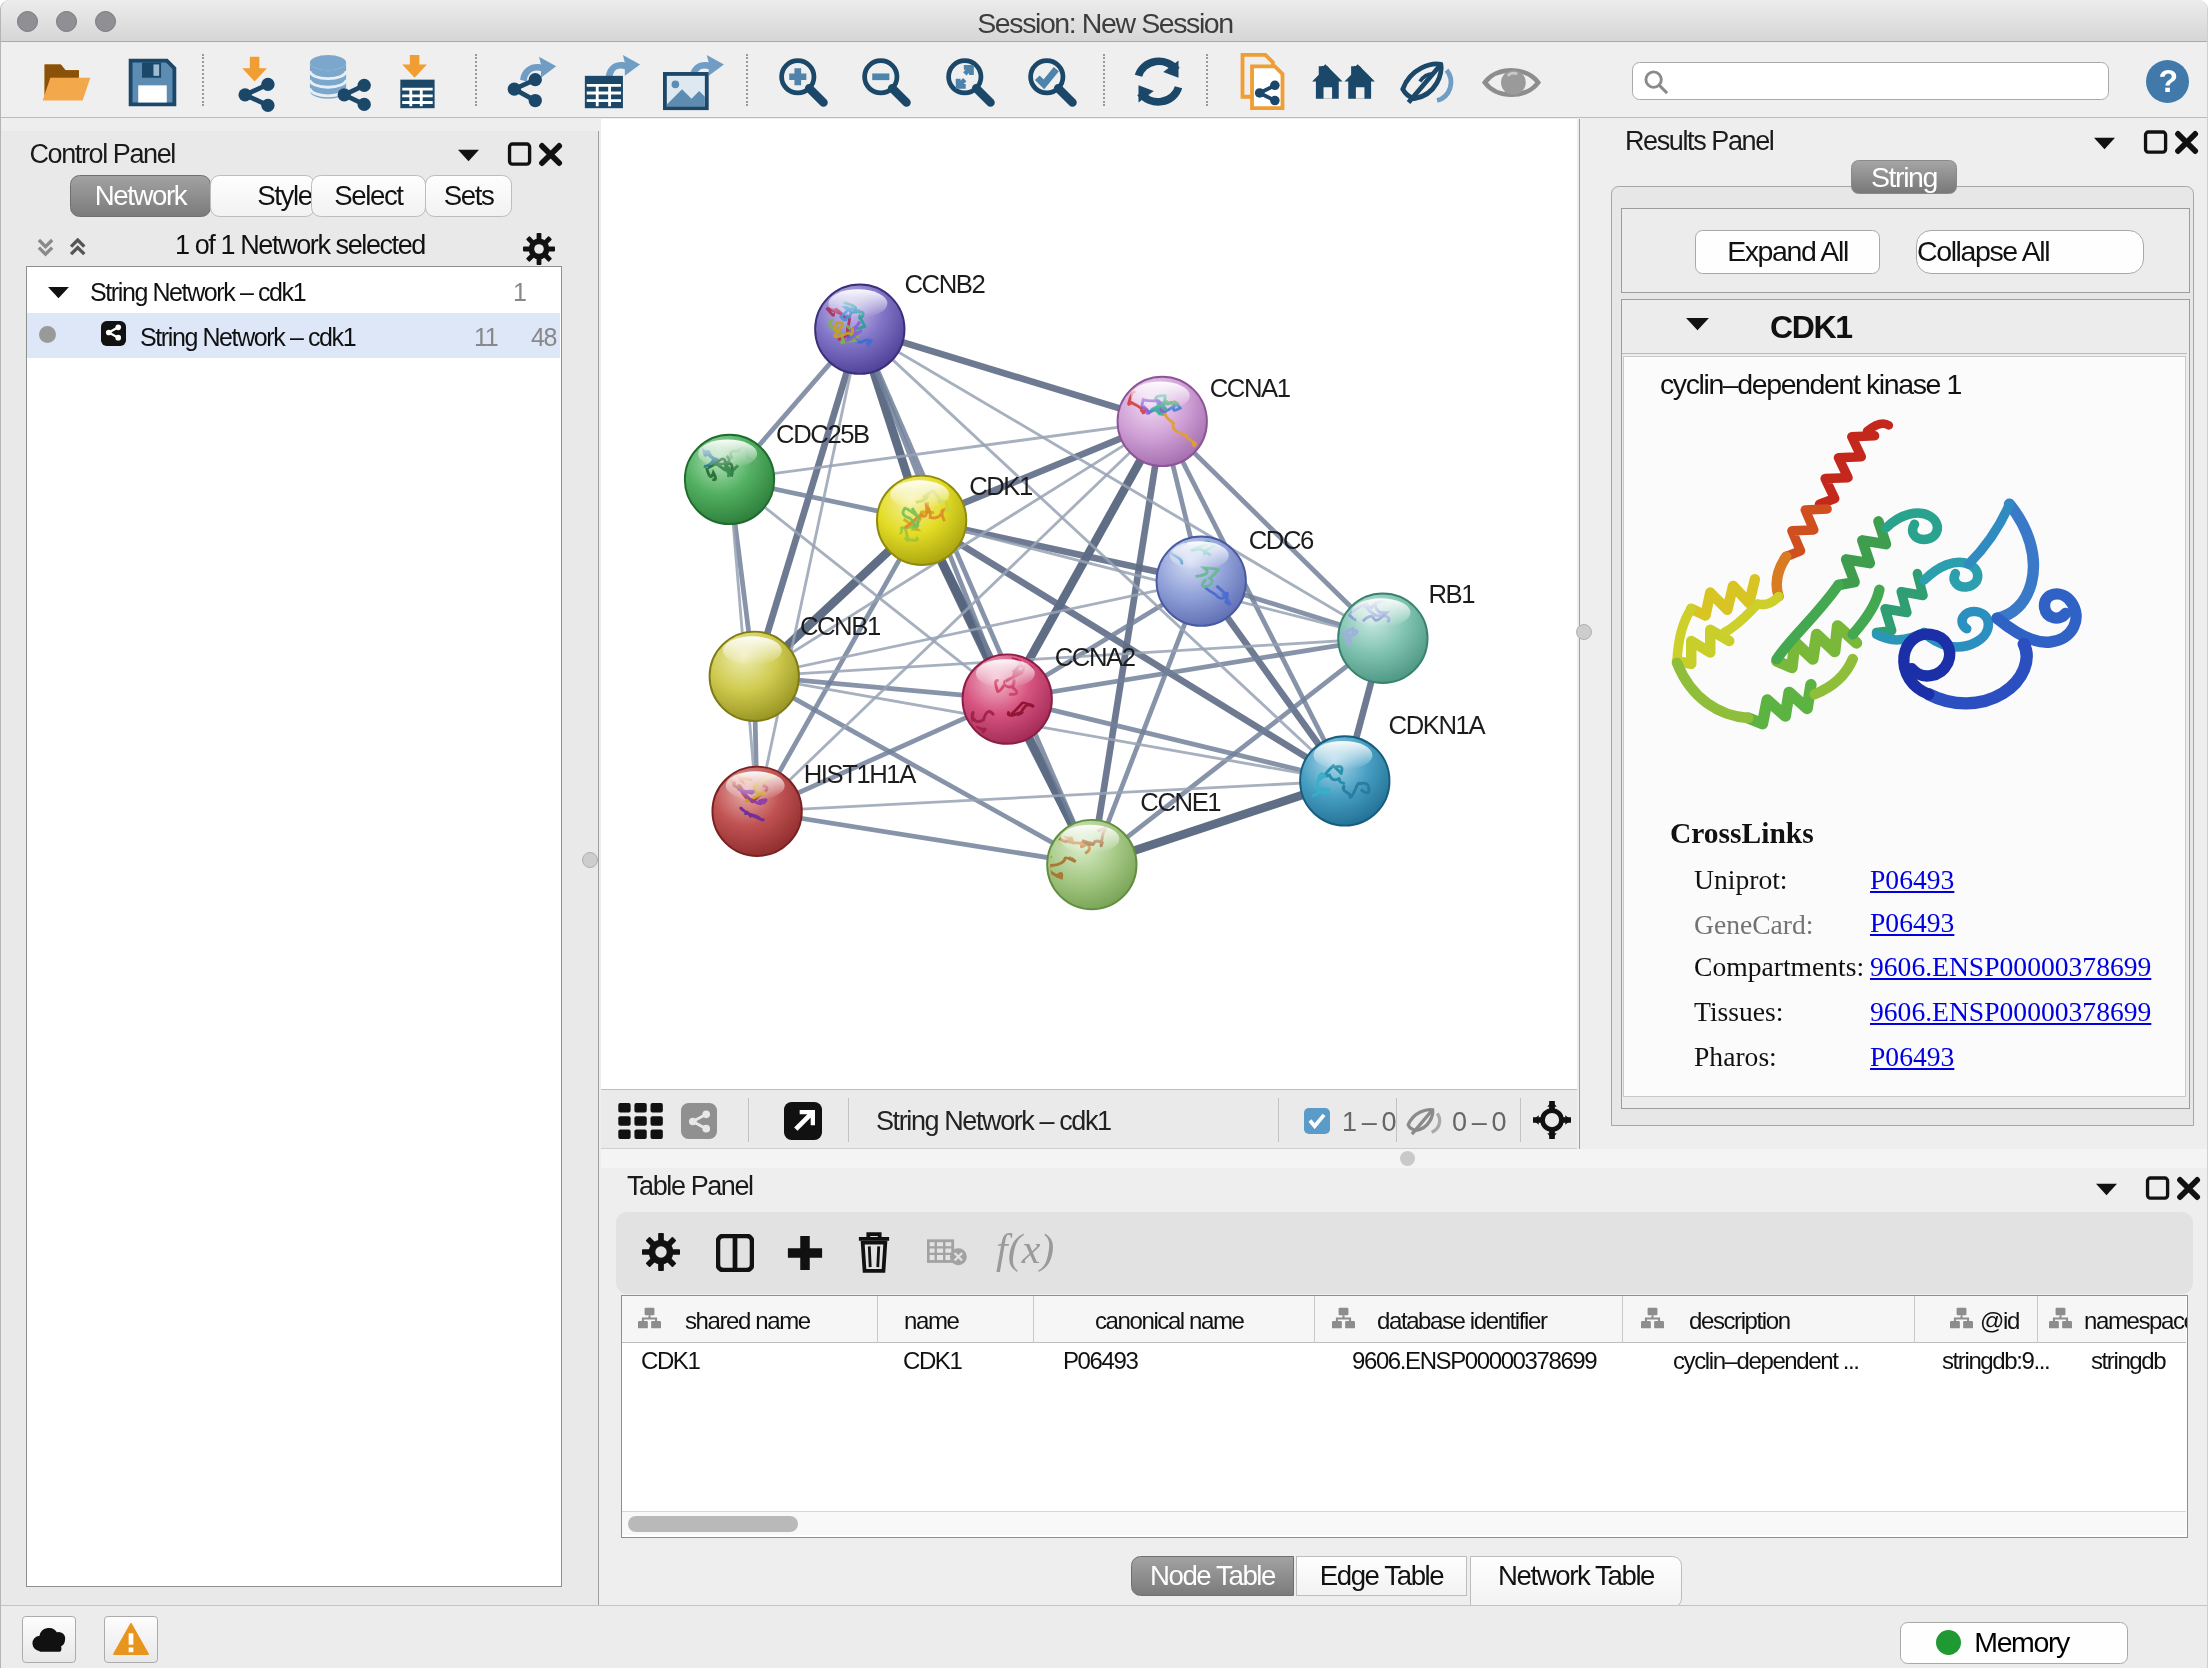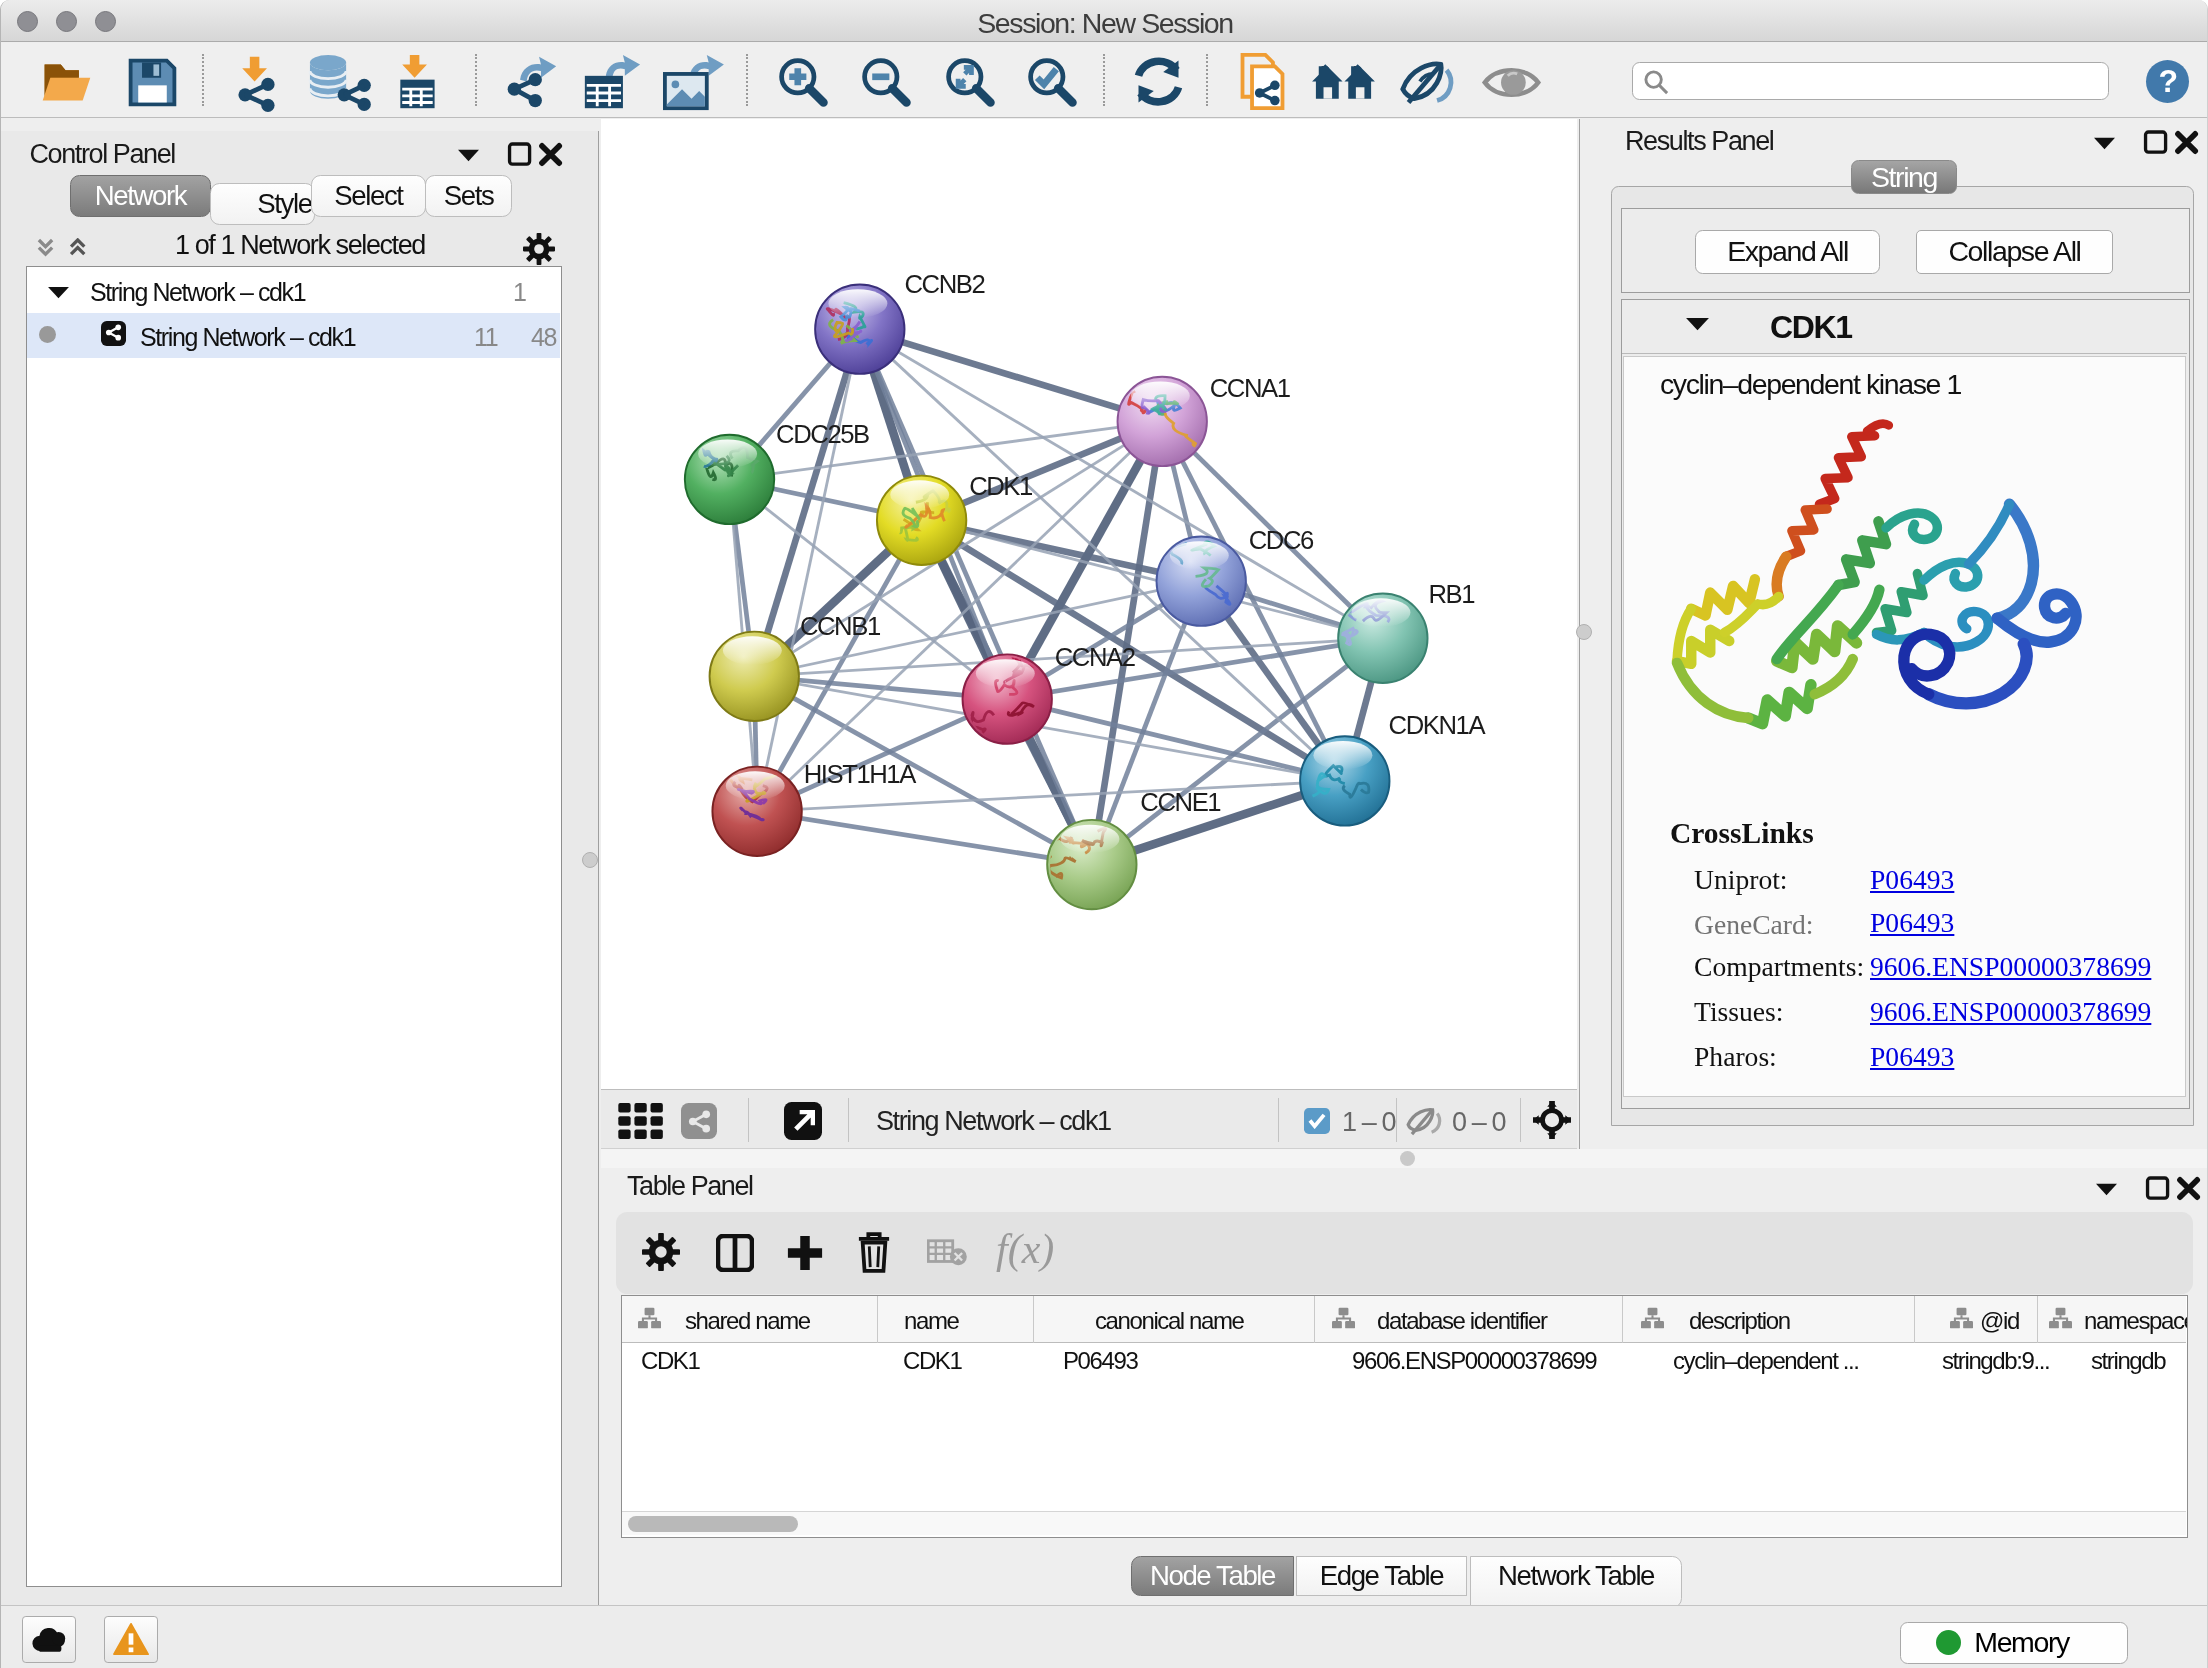--- a/index.html
+++ b/index.html
@@ -162,21 +162,21 @@
     <div id="help">?</div>
   </div>
   <div id="cpanel">
     <div class="abs ptitle" style="left:28.5px;top:7.6px">Control Panel</div>
     <svg class="abs" style="left:457px;top:11.4px" width="105" height="25" viewBox="0 0 110 26">
       <path d="M0,8 L22,8 L11,20 Z" fill="#111"></path>
       <rect x="54" y="2" width="21" height="21" rx="3" fill="none" stroke="#111" stroke-width="3.5"></rect>
       <path d="M88,4 L106,22 M106,4 L88,22" stroke="#111" stroke-width="6" stroke-linecap="round"></path>
     </svg>
     <div class="tabbtn tabsel" style="left:69px;top:44px;width:141px;">Network</div>
-    <div class="tabbtn" style="left:209px;top:52px;width:105px;padding-left:44px;">Style</div>
+    <div class="tabbtn" style="left:209px;top:44px;width:105px;padding-left:44px;">Style</div>
     <div class="tabbtn" style="left:310px;top:44px;width:115px;">Select</div>
     <div class="tabbtn" style="left:424px;top:44px;width:87px;">Sets</div>
     <svg class="abs" style="left:36px;top:107px" width="53" height="21" viewBox="0 0 56 22">
       <path d="M2,2 L9,9 L16,2 M2,10 L9,17 L16,10" fill="none" stroke="#8a8a8a" stroke-width="3.5"></path>
       <path d="M36,9 L43,2 L50,9 M36,17 L43,10 L50,17" fill="none" stroke="#555" stroke-width="3.5"></path>
     </svg>
     <div class="abs" style="left:0;top:99px;width:598px;text-align:center;font-size:27px;color:#111">1 of 1 Network selected</div>
     <svg class="abs" style="left:522px;top:102px" width="32" height="32" viewBox="0 0 40 40">
       <g fill="#111">
           <circle cx="20" cy="20" r="13"></circle>
@@ -534,21 +534,21 @@
     <div class="abs ptitle" style="left:45px;top:6.7px">Results Panel</div>
     <svg class="abs" style="left:514px;top:11.4px" width="105" height="25" viewBox="0 0 110 26">
       <path d="M0,8 L22,8 L11,20 Z" fill="#111"></path>
       <rect x="54" y="2" width="21" height="21" rx="3" fill="none" stroke="#111" stroke-width="3.5"></rect>
       <path d="M88,4 L106,22 M106,4 L88,22" stroke="#111" stroke-width="6" stroke-linecap="round"></path>
     </svg>
     <div class="abs" style="left:31px;top:67px;width:583px;height:940px;background:#e7e7e7;border:1px solid #a6a6a6;border-radius:7.6px 7.6px 0 0;"></div>
     <div class="abs" style="left:271px;top:41px;width:106px;height:34px;background:linear-gradient(#a5a5a5,#787878);border:1px solid #8a8a8a;border-radius:7.6px;color:#fff;font-size:28.5px;text-align:center;line-height:32px;">String</div>
     <div class="abs" style="left:41px;top:89px;width:569px;height:85px;background:#ececec;border:1.9px solid #9c9c9c;">
       <div class="abs" style="left:73px;top:21px;width:185px;height:44px;background:#fefefe;border:1.9px solid #a9a9a9;border-radius:7.6px;font-size:28.5px;text-align:center;line-height:40px;color:#111">Expand All</div>
-      <div class="abs" style="left:294px;top:21px;width:197px;height:44px;background:#fefefe;border:1.9px solid #a9a9a9;border-radius:5px;font-size:28.5px;text-align:center;line-height:40px;color:#111">Collapse All</div>
+      <div class="abs" style="left:294px;top:21px;width:228px;height:44px;background:#fefefe;border:1.9px solid #a9a9a9;border-radius:15px;font-size:28.5px;text-align:left;line-height:40px;color:#111">Collapse All</div>
     </div>
     <div class="abs" style="left:41px;top:180px;width:569px;height:810px;background:#ececec;border:1.9px solid #9c9c9c;">
       <div class="abs" style="left:0;top:0;width:565px;height:54px;border-bottom:1.9px solid #b9b9b9;">
         <svg class="abs" style="left:64px;top:17px" width="23" height="14.3" viewBox="0 0 24 15">
             <path d="M0,1 L24,1 L12,14 Z" fill="#111"></path>
           </svg>
         <div class="abs" style="left:148px;top:8.6px;font-size:32px;font-weight:bold;color:#111">CDK1</div>
       </div>
       <div class="abs" style="left:1px;top:56px;width:563px;height:741px;background:#fbfbfb;border:1px solid #c9c9c9;">
         <div class="abs" style="left:36px;top:10.5px;font-size:28.5px;color:#111">cyclin–dependent kinase 1</div>

